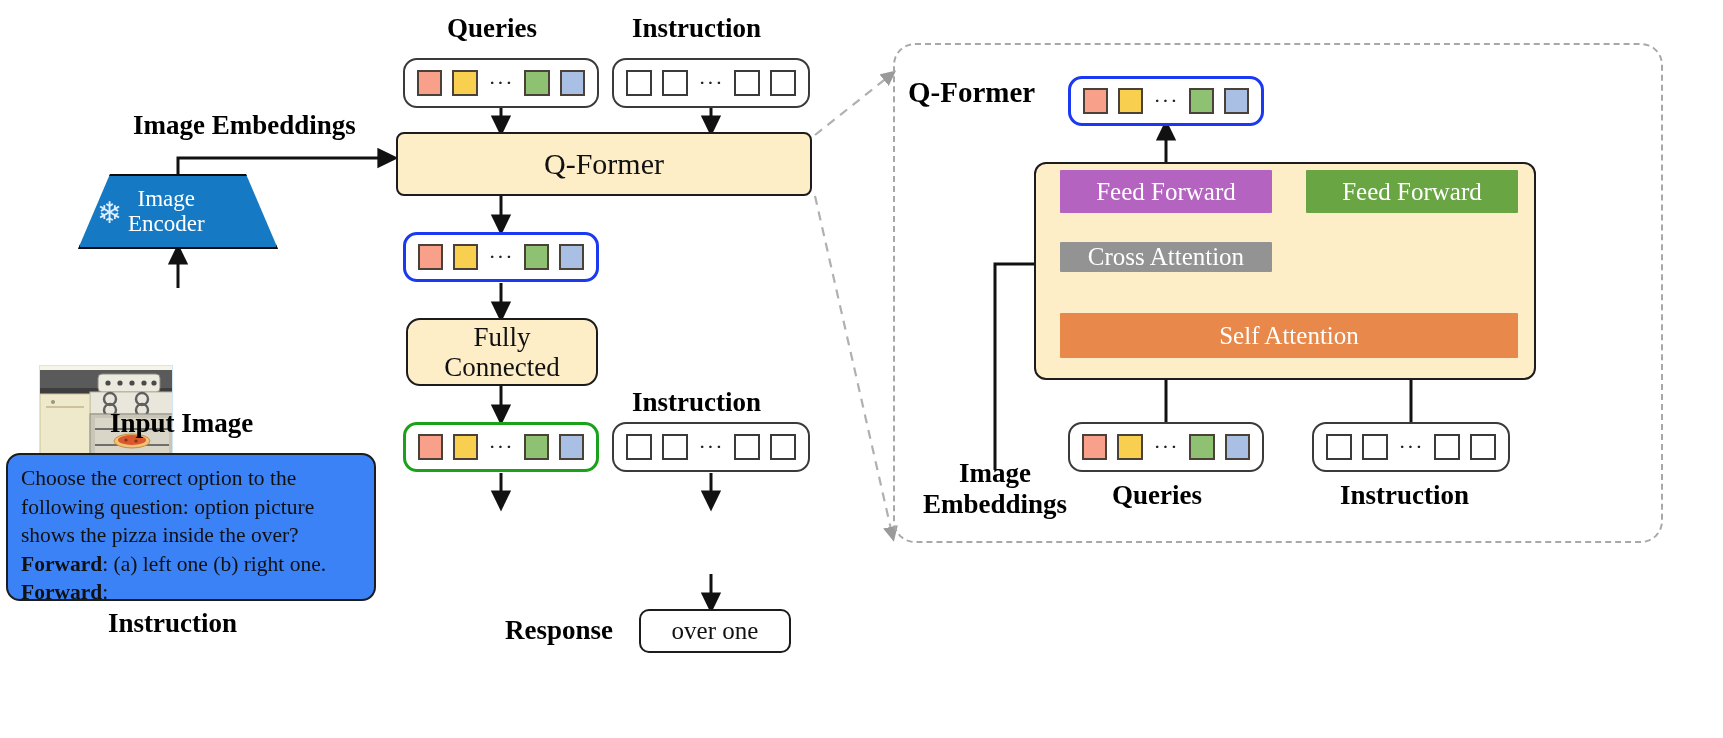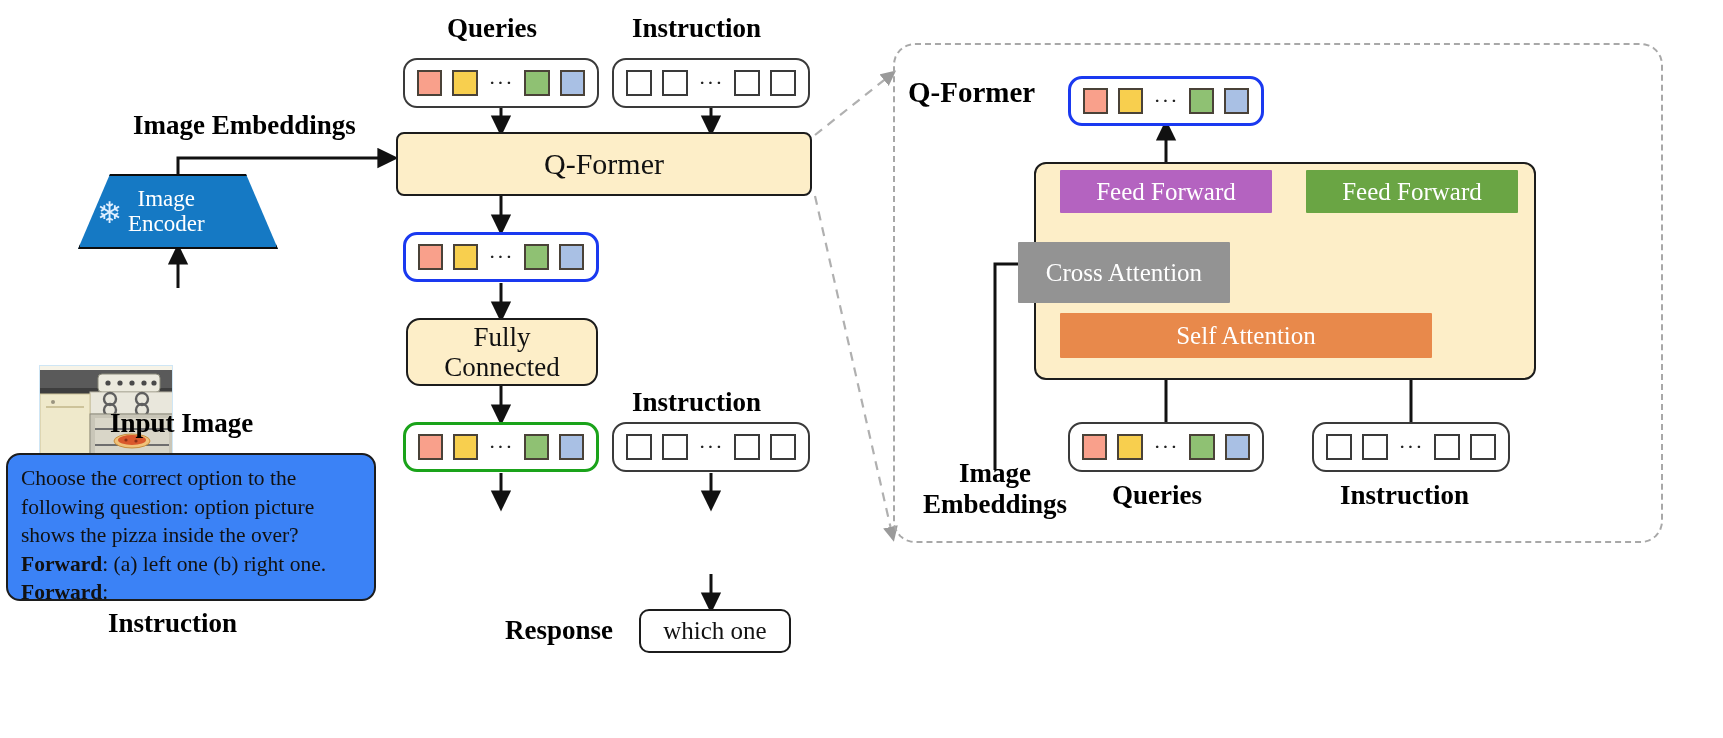--- a/index.html
+++ b/index.html
@@ -292,43 +292,43 @@
 <div class="abs tokstrip" style="left:612px; top:422px; width:198px; height:50px;">
   <span class="sq empty"></span>
   <span class="sq empty"></span>
   <span class="dots">···</span>
   <span class="sq empty"></span>
   <span class="sq empty"></span>
 </div>
 
 <div class="abs bold-label" style="left:505px; top:615px; font-size:27px;">Response</div>
 
-<div class="abs blk blk-resp" style="left:639px; top:609px; width:152px; height:44px;">which one</div>
+<div class="abs blk blk-resp" style="left:639px; top:609px; width:152px; height:44px;">over one</div>
 
 <div class="abs dashpanel" style="left:893px; top:43px; width:770px; height:500px;"></div>
 
 <div class="abs bold-label" style="left:908px; top:76px; font-size:29px;">Q-Former</div>
 
 <div class="abs tokstrip blue" style="left:1068px; top:76px; width:196px; height:50px;">
   <span class="sq" style="background:#f9a08b"></span>
   <span class="sq" style="background:#f8cf4e"></span>
   <span class="dots">···</span>
   <span class="sq" style="background:#8fc173"></span>
   <span class="sq" style="background:#a9c0e4"></span>
 </div>
 
 <div class="abs innerpanel" style="left:1034px; top:162px; width:502px; height:218px;"></div>
 
 <div class="abs abox ff-purple" style="left:1060px; top:170px; width:212px; height:43px;">Feed Forward</div>
 
 <div class="abs abox ff-green" style="left:1306px; top:170px; width:212px; height:43px;">Feed Forward</div>
 
-<div class="abs abox cross" style="left:1018px; top:242px; width:212px; height:61px;">Cross Attention</div>
-
-<div class="abs abox self" style="left:1060px; top:313px; width:372px; height:45px;">Self Attention</div>
+<div class="abs abox cross" style="left:1060px; top:242px; width:212px; height:30px;">Cross Attention</div>
+
+<div class="abs abox self" style="left:1060px; top:313px; width:458px; height:45px;">Self Attention</div>
 
 <div class="abs tokstrip" style="left:1068px; top:422px; width:196px; height:50px;">
   <span class="sq" style="background:#f9a08b"></span>
   <span class="sq" style="background:#f8cf4e"></span>
   <span class="dots">···</span>
   <span class="sq" style="background:#8fc173"></span>
   <span class="sq" style="background:#a9c0e4"></span>
 </div>
 
 <div class="abs tokstrip" style="left:1312px; top:422px; width:198px; height:50px;">

